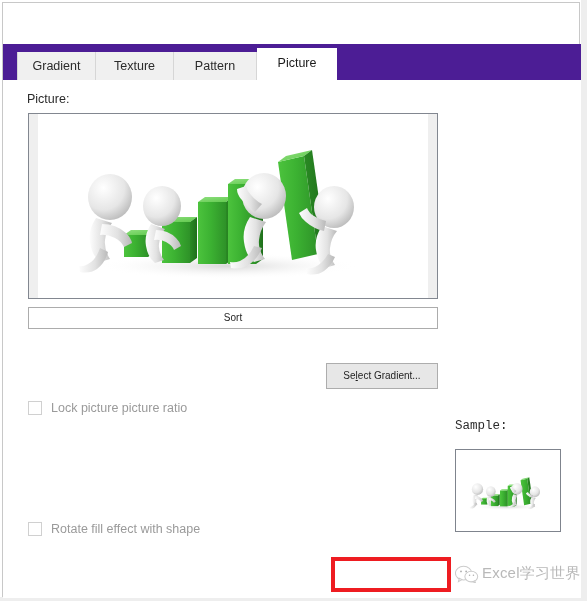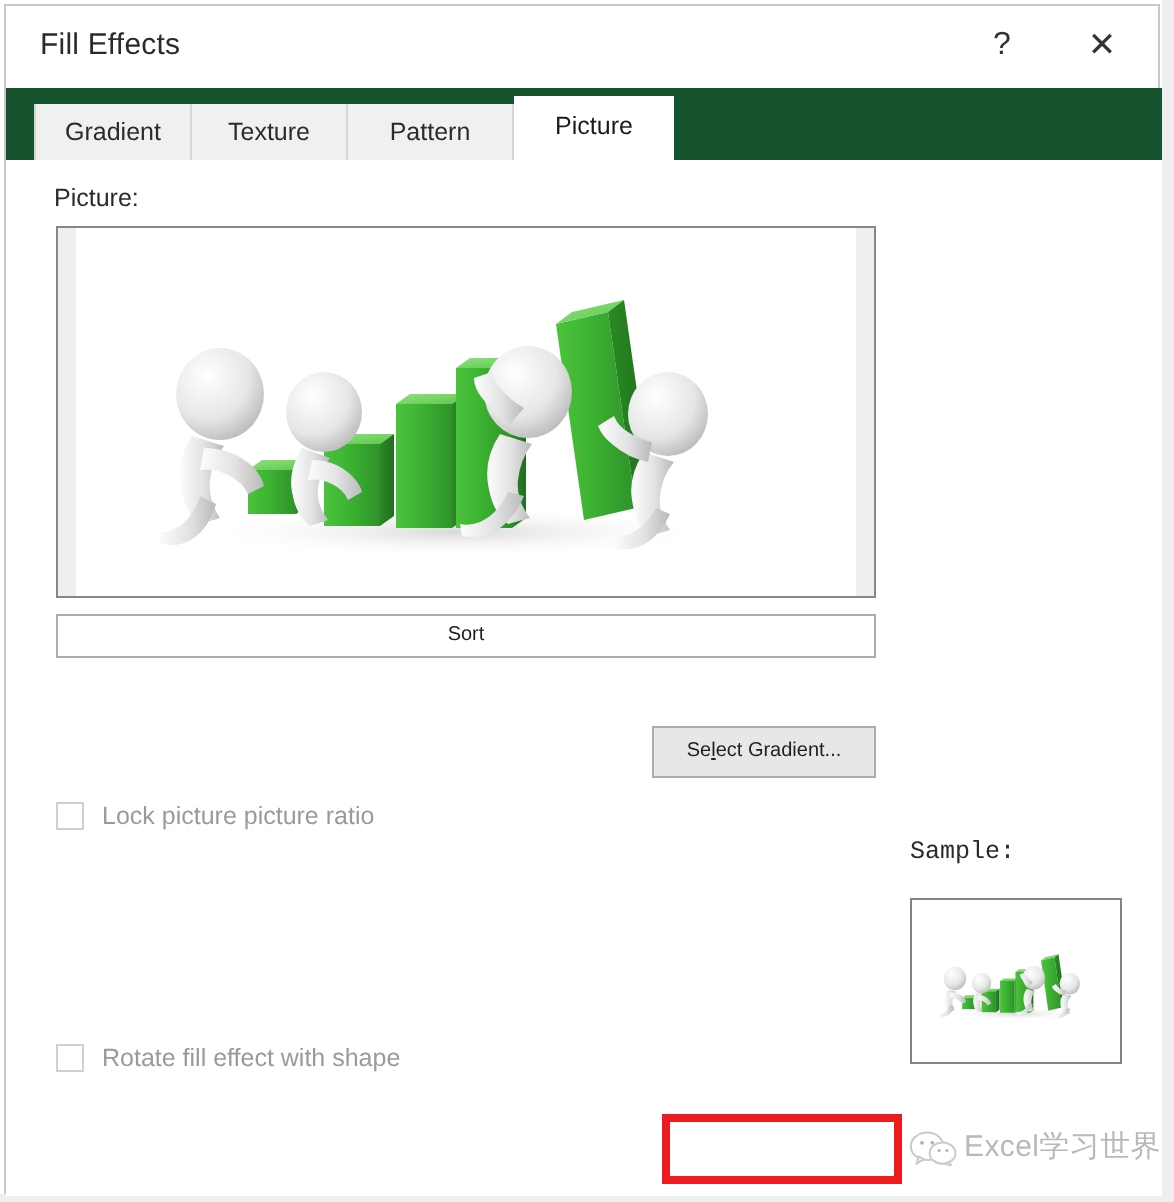--- a/index.html
+++ b/index.html
@@ -77,21 +77,21 @@
   .help-btn { left: 483px; font-size: 16px; }
   .close-btn { left: 533px; font-size: 17px; font-family: "DejaVu Sans", sans-serif; }
 
   
   .tabstrip {
     position: absolute;
     left: 0;
     top: 41px;
     width: 578px;
     height: 38px;
-    background: #14532d;
+    background: #4c1d95;
     box-sizing: border-box;
   }
   .tabstrip-underline {
     position: absolute;
     left: 0;
     top: 77px;
     width: 578px;
     height: 1px;
     background: #ffffff;
   }
@@ -302,25 +302,20 @@
 </head>
 <body>
 
 <div id="screen">
 
   <div class="page-right-strip"></div>
   <div class="page-bottom-strip"></div>
 
   <div class="dialog">
 
-    <div class="titlebar">
-      <div class="title-text">Fill Effects</div>
-      <div class="title-btn help-btn">?</div>
-      <div class="title-btn close-btn">✕</div>
-    </div>
 
     <div class="tabstrip">
       <div class="tab inactive" id="tab-gradient">Gradient</div>
       <div class="tab inactive" id="tab-texture">Texture</div>
       <div class="tab inactive" id="tab-pattern">Pattern</div>
       <div class="tab active" id="tab-picture">Picture</div>
     </div>
     <div class="tabstrip-underline"></div>
 
     <div class="panel">

